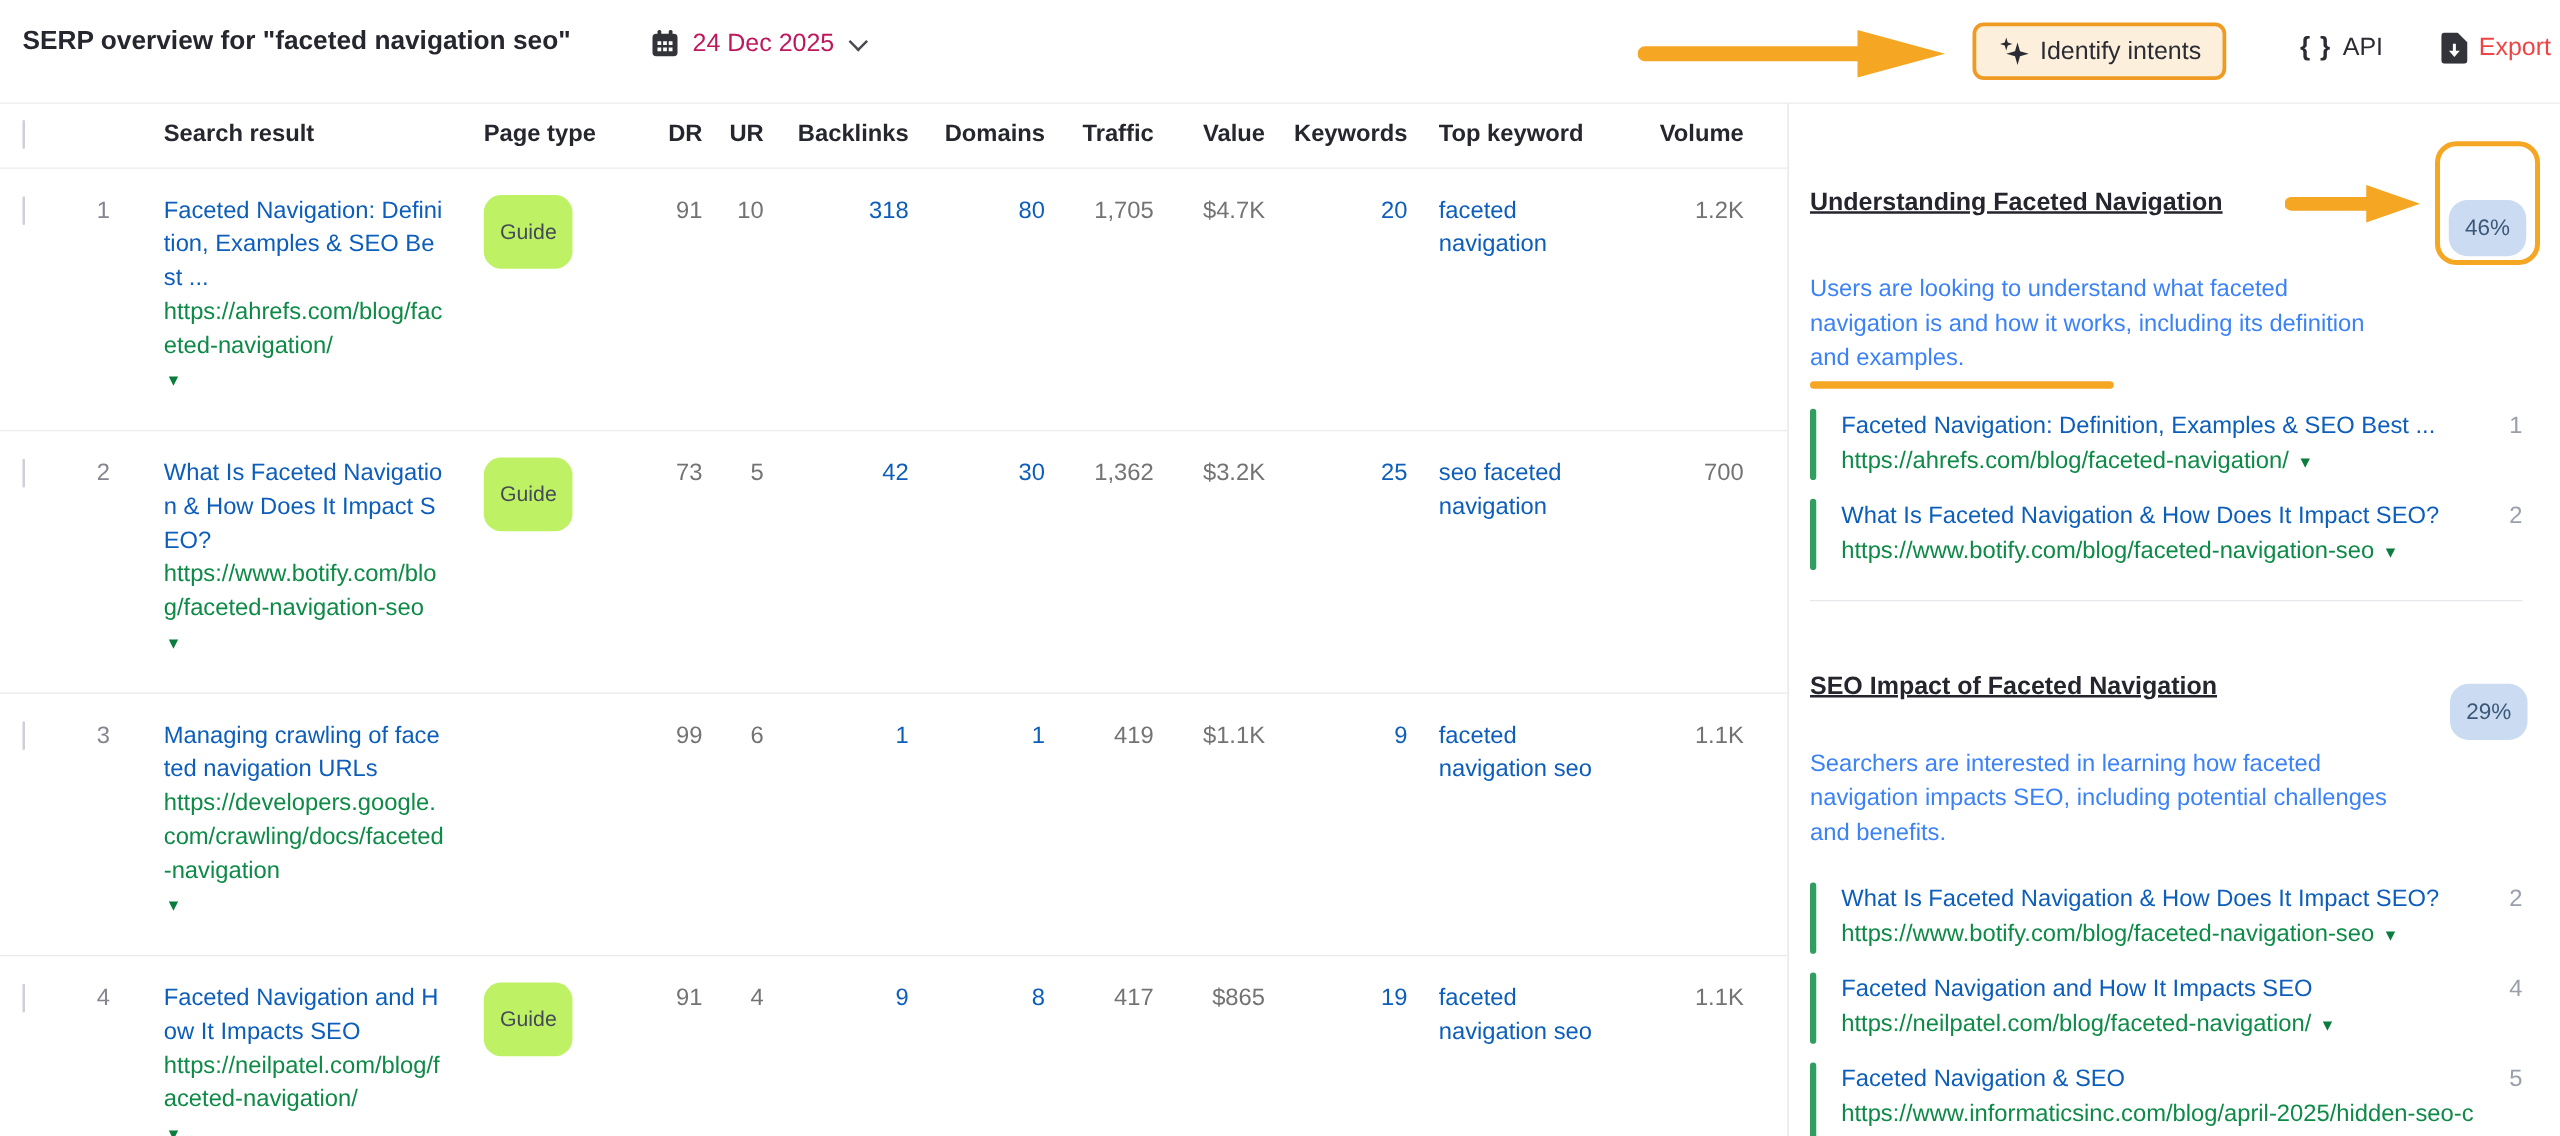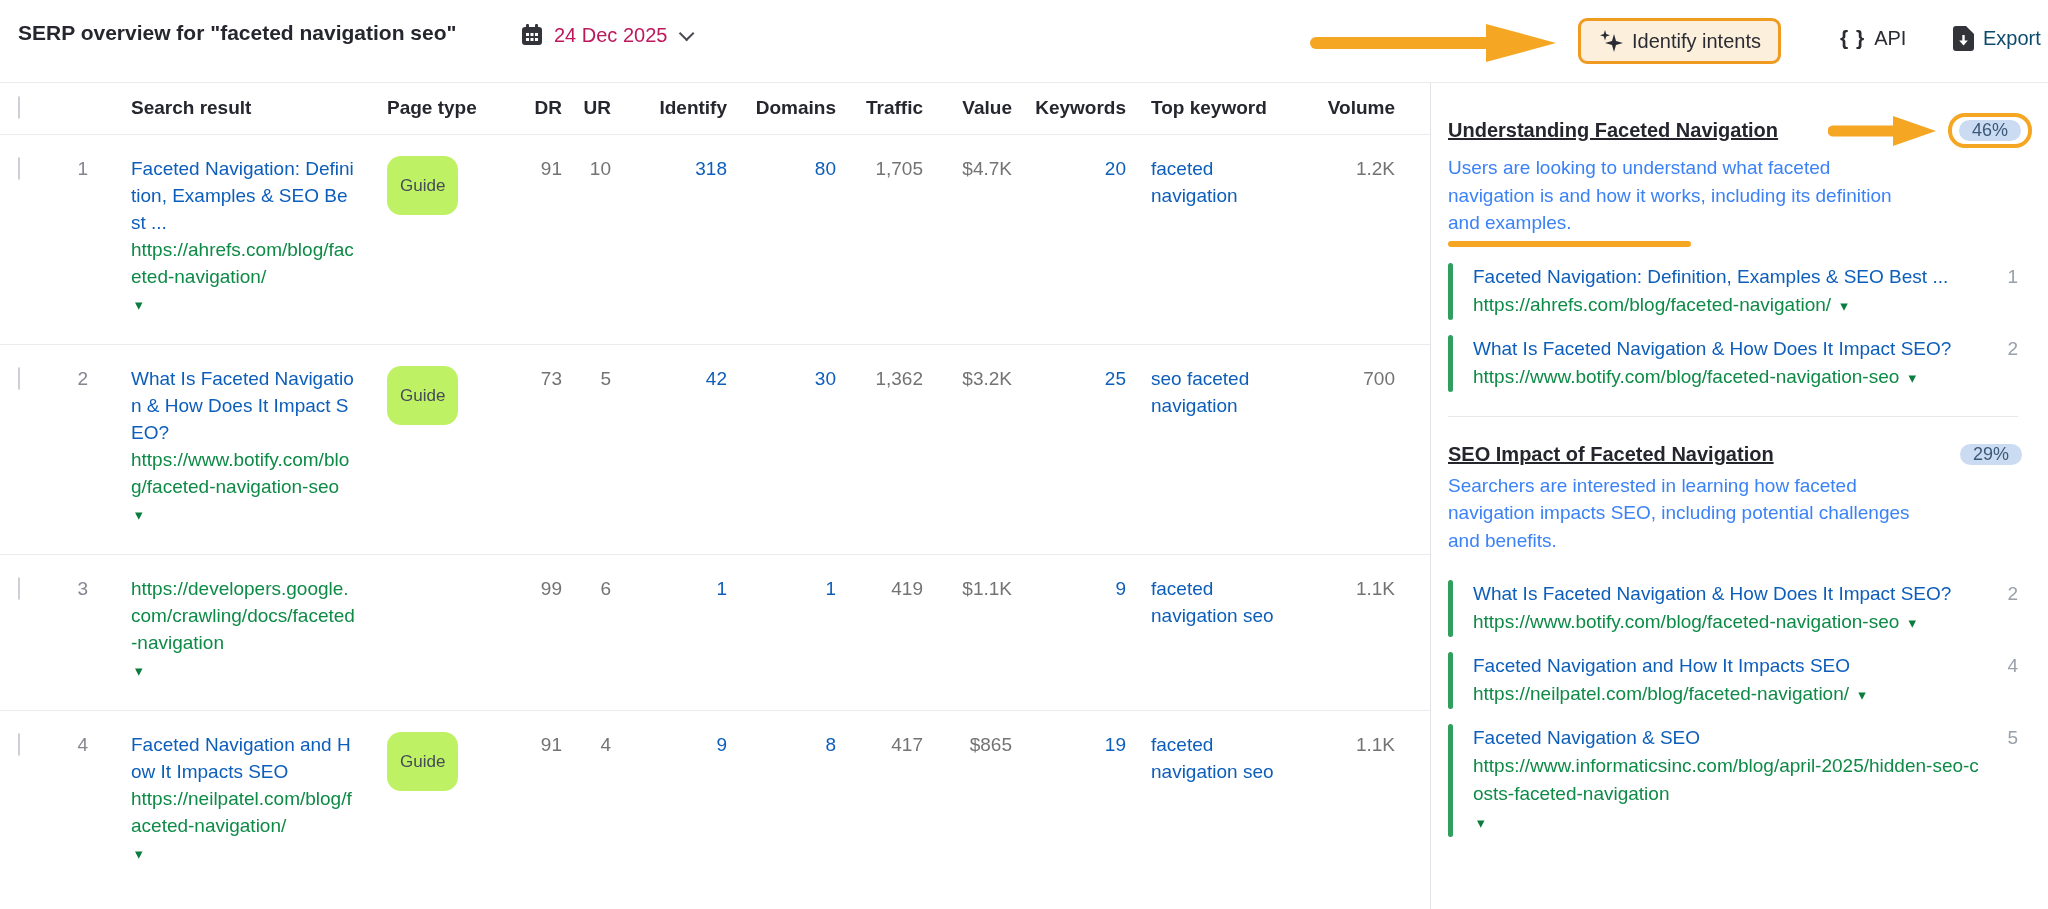--- a/index.html
+++ b/index.html
@@ -11,21 +11,21 @@
   .header { position:relative; height:82px; }
   .page-title { position:absolute; left:18px; top:21px; font-size:21px; font-weight:bold; color:#26272e; }
   .date-group { position:absolute; left:520px; top:23px; display:flex; align-items:center; gap:10px; cursor:pointer; }
   .date-label { font-size:20px; color:#be185d; }
   .chev { width:11px; height:11px; border-right:2px solid #4a4b52; border-bottom:2px solid #4a4b52; transform:rotate(45deg) translateY(-3px); margin-left:2px; }
   .hdr-arrow { position:absolute; left:1310px; top:23px; }
   .btn { display:flex; align-items:center; gap:9px; cursor:pointer; }
   .identify-btn { position:absolute; left:1578px; top:18px; height:46px; padding:0 17px;
     background:#fcefdc; border:3px solid #ef9b22; border-radius:9px; font-size:20px; color:#2b2c33; }
   .api-btn { position:absolute; left:1840px; top:26px; font-size:20px; color:#2b2c33; }
-  .export-btn { position:absolute; left:1953px; top:26px; font-size:20px; color:#0c4a6e; }
+  .export-btn { position:absolute; left:1953px; top:26px; font-size:20px; color:#ef4444; }
   .brace-icon { font-weight:bold; font-size:21px; letter-spacing:1px; color:#2b2c33; }
 
   
   .main { display:flex; border-top:1px solid #ebebee; height:827px; }
   .table-area { width:1430px; flex:none; }
   .intent-panel { flex:1; border-left:1px solid #e2e3e8; padding:30px 30px 0 17px; }
 
   
   .trow { display:grid; grid-template-columns:58px 30px 278px 132px 64px 49px 116px 109px 87px 89px 114px 200px 104px; align-items:start; }
   .thead { border-bottom:1px solid #ebebee; padding:14px 0 15px 0; font-weight:bold; color:#26272e; font-size:19px; }
@@ -44,21 +44,21 @@
   .result-url { display:inline-block; color:#0e8a47; text-decoration:none; word-break:break-all; max-width:235px; cursor:pointer; }
   .caret { color:#0a7d3e; font-size:15px; margin-left:4px; cursor:pointer; }
   .ptype-badge { display:inline-block; background:#bef264; color:#454b57; font-size:17px; padding:16px 13px; border-radius:14px; margin-top:1px; }
   .kw-link { display:inline-block; color:#0d5eba; text-decoration:none; max-width:134px; cursor:pointer; }
   .dark { color:#737373; }
 
   
   .intent-head { display:flex; align-items:center; position:relative; }
   .intent-title { font-size:20px; font-weight:bold; color:#24252d;text-decoration:underline; }
   .head-spacer { flex:1; display:flex; justify-content:flex-end; align-items:center; }
-  .pct-badge { display:inline-block; background:#cbdcf2; color:#3b5878; font-size:18px; padding:0 13px; border-radius:15px; }
+  .pct-badge { display:inline-block; background:#cbdcf2; color:#3b5878; font-size:18px; padding:12px 13px; border-radius:15px;margin-top:40px; }
   .pct-ring { border:4px solid #f5a623; border-radius:17px; padding:3px 7px; margin-right:-14px; }
   .intent-desc { position:relative; font-size:19px; line-height:27.5px; color:#3b82f6; max-width:462px; margin-top:6px; margin-bottom:26px; }
   .orange-underline { position:absolute; left:0; bottom:-10px; width:243px; height:6px; background:#f5a623; border-radius:3px; }
   .intent-results { display:flex; flex-direction:column; gap:15px; }
   .iresult { display:flex; align-items:stretch; }
   .green-bar { width:5px; background:#2f9e5f; border-radius:3px; flex:none; }
   .iresult-body { flex:1; padding-left:20px; font-size:19px; line-height:28px; }
   .iresult-title { display:block; color:#0d5eba; text-decoration:none; word-break:break-all; cursor:pointer; }
   .iresult-url { display:inline-block; color:#0e8a47; text-decoration:none; word-break:break-all; cursor:pointer; }
   .iresult-rank { width:34px; flex:none; text-align:right; color:#9aa0a9; font-size:19px; line-height:28px; }
@@ -129,21 +129,21 @@
 
     <div class="table-area">
 
       <div class="trow thead">
         <div class="c-check"><span class="checkbox"></span></div>
         <div class="c-rank"></div>
         <div class="c-result">Search result</div>
         <div class="c-ptype">Page type</div>
         <div class="c-num">DR</div>
         <div class="c-num">UR</div>
-        <div class="c-num">Identify</div>
+        <div class="c-num">Backlinks</div>
         <div class="c-num">Domains</div>
         <div class="c-num">Traffic</div>
         <div class="c-num">Value</div>
         <div class="c-num">Keywords</div>
         <div class="c-topkw">Top keyword</div>
         <div class="c-volume">Volume</div>
       </div>
 
       <div class="trow tbody-row">
         <div class="c-check"><span class="checkbox"></span></div>
@@ -182,20 +182,21 @@
         <div class="c-num dark">$3.2K</div>
         <div class="c-num"><a class="blue">25</a></div>
         <div class="c-topkw"><a class="kw-link">seo faceted navigation</a></div>
         <div class="c-volume dark">700</div>
       </div>
 
       <div class="trow tbody-row">
         <div class="c-check"><span class="checkbox"></span></div>
         <div class="c-rank">3</div>
         <div class="c-result">
+          <a class="result-title">Managing crawling of faceted navigation URLs</a>
           <a class="result-url">https://developers.google.com/crawling/docs/faceted-navigation</a>
           <span class="caret">▾</span>
         </div>
         <div class="c-ptype"></div>
         <div class="c-num dark">99</div>
         <div class="c-num dark">6</div>
         <div class="c-num"><a class="blue">1</a></div>
         <div class="c-num"><a class="blue">1</a></div>
         <div class="c-num dark">419</div>
         <div class="c-num dark">$1.1K</div>

